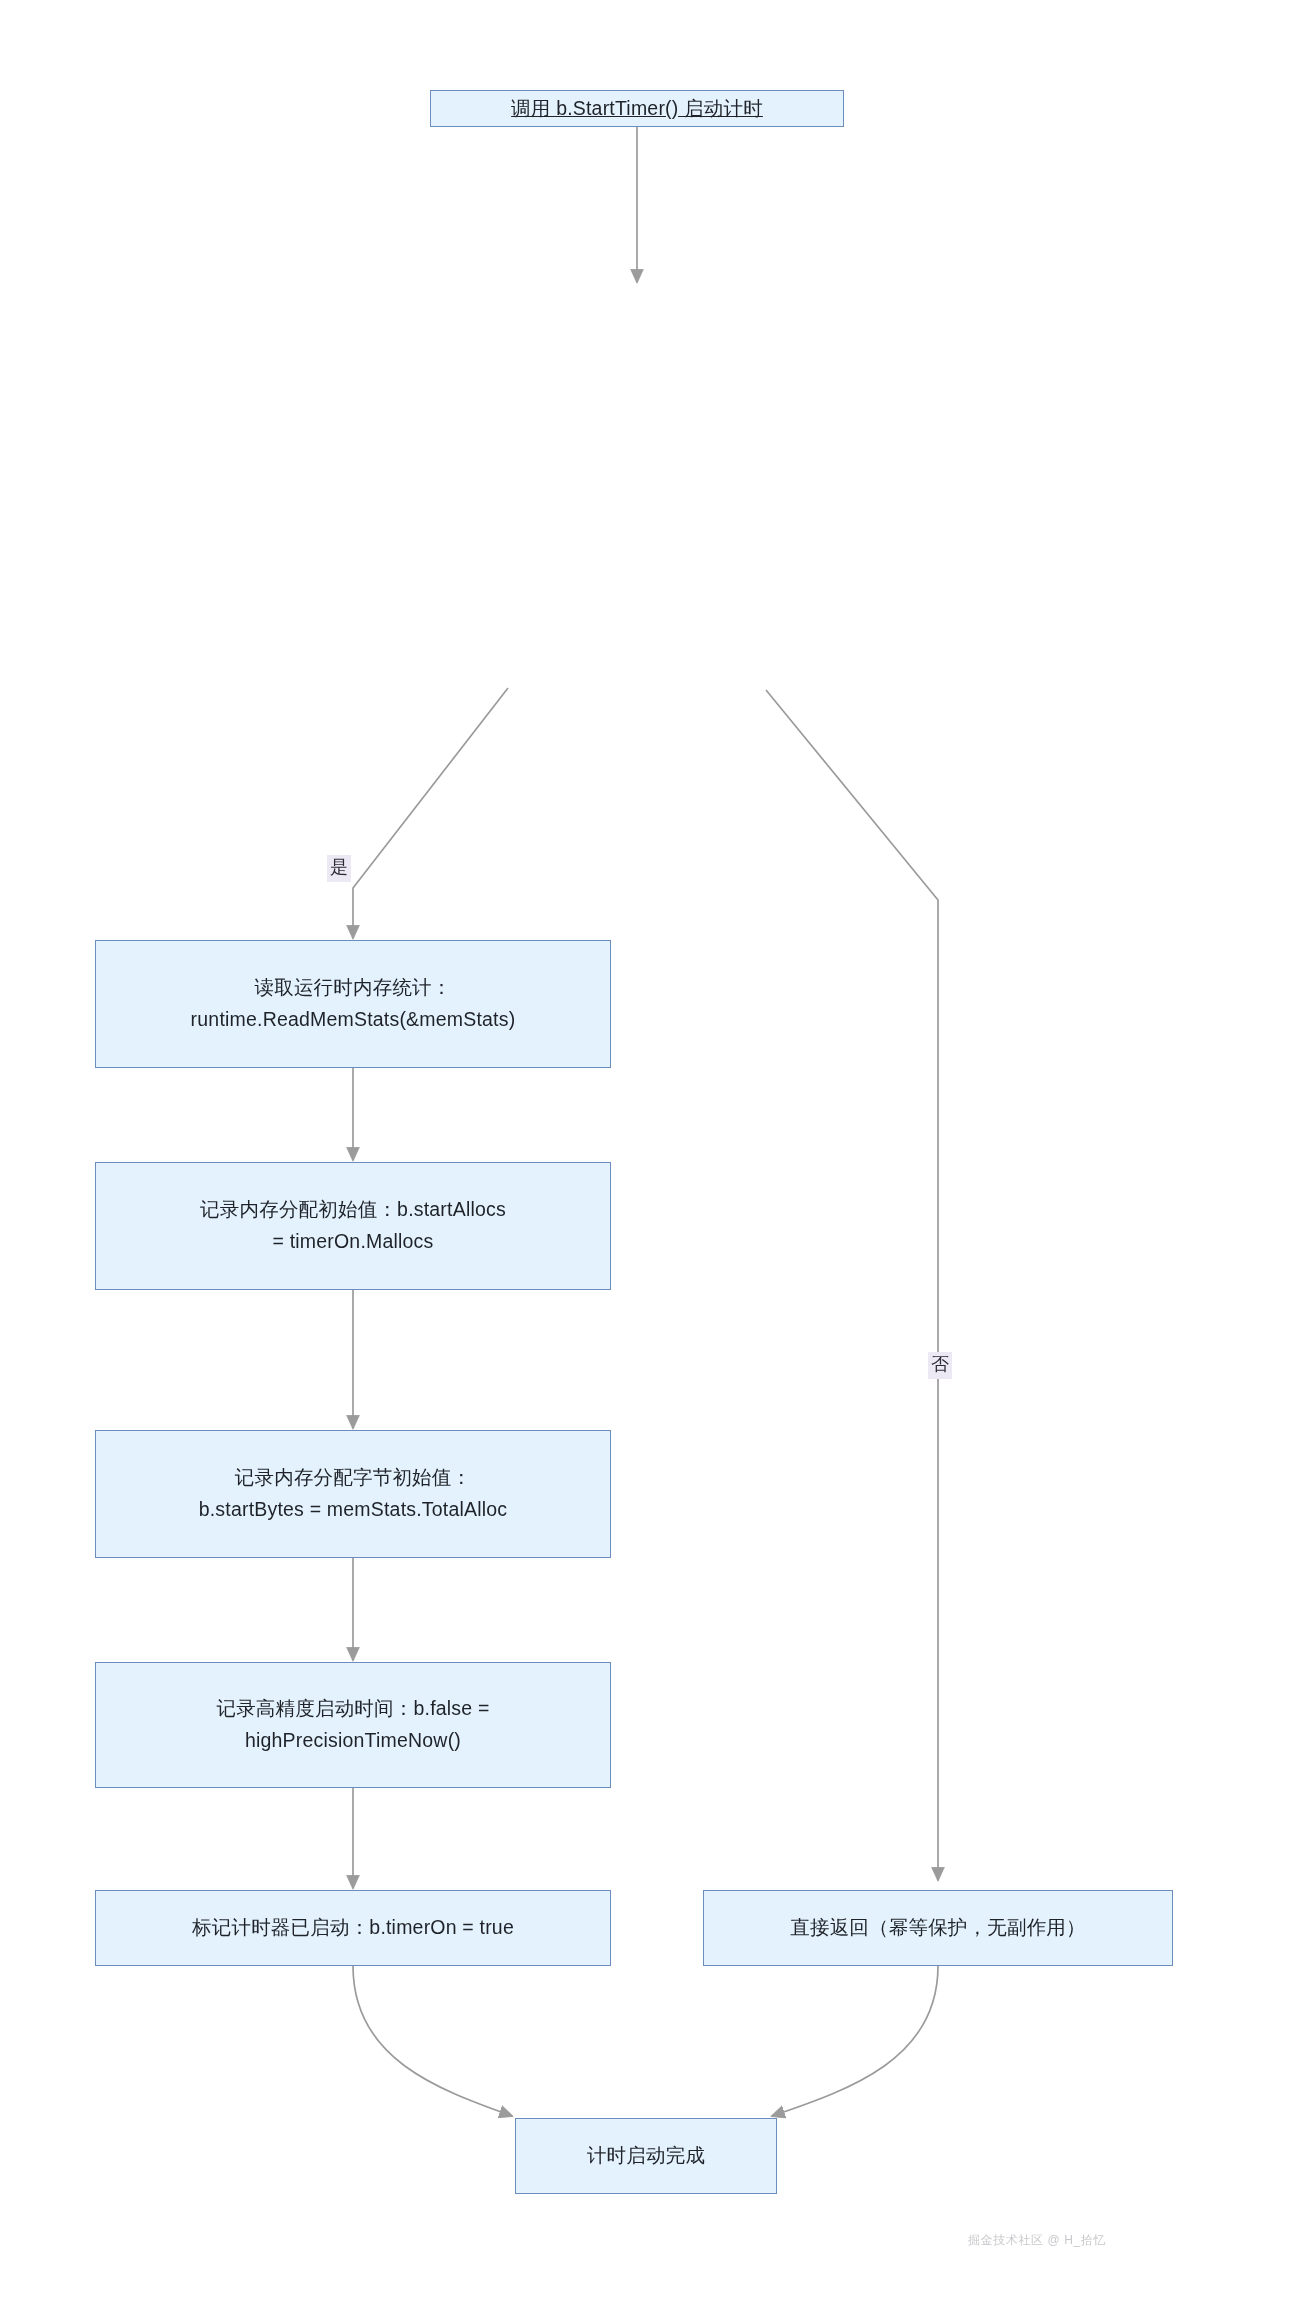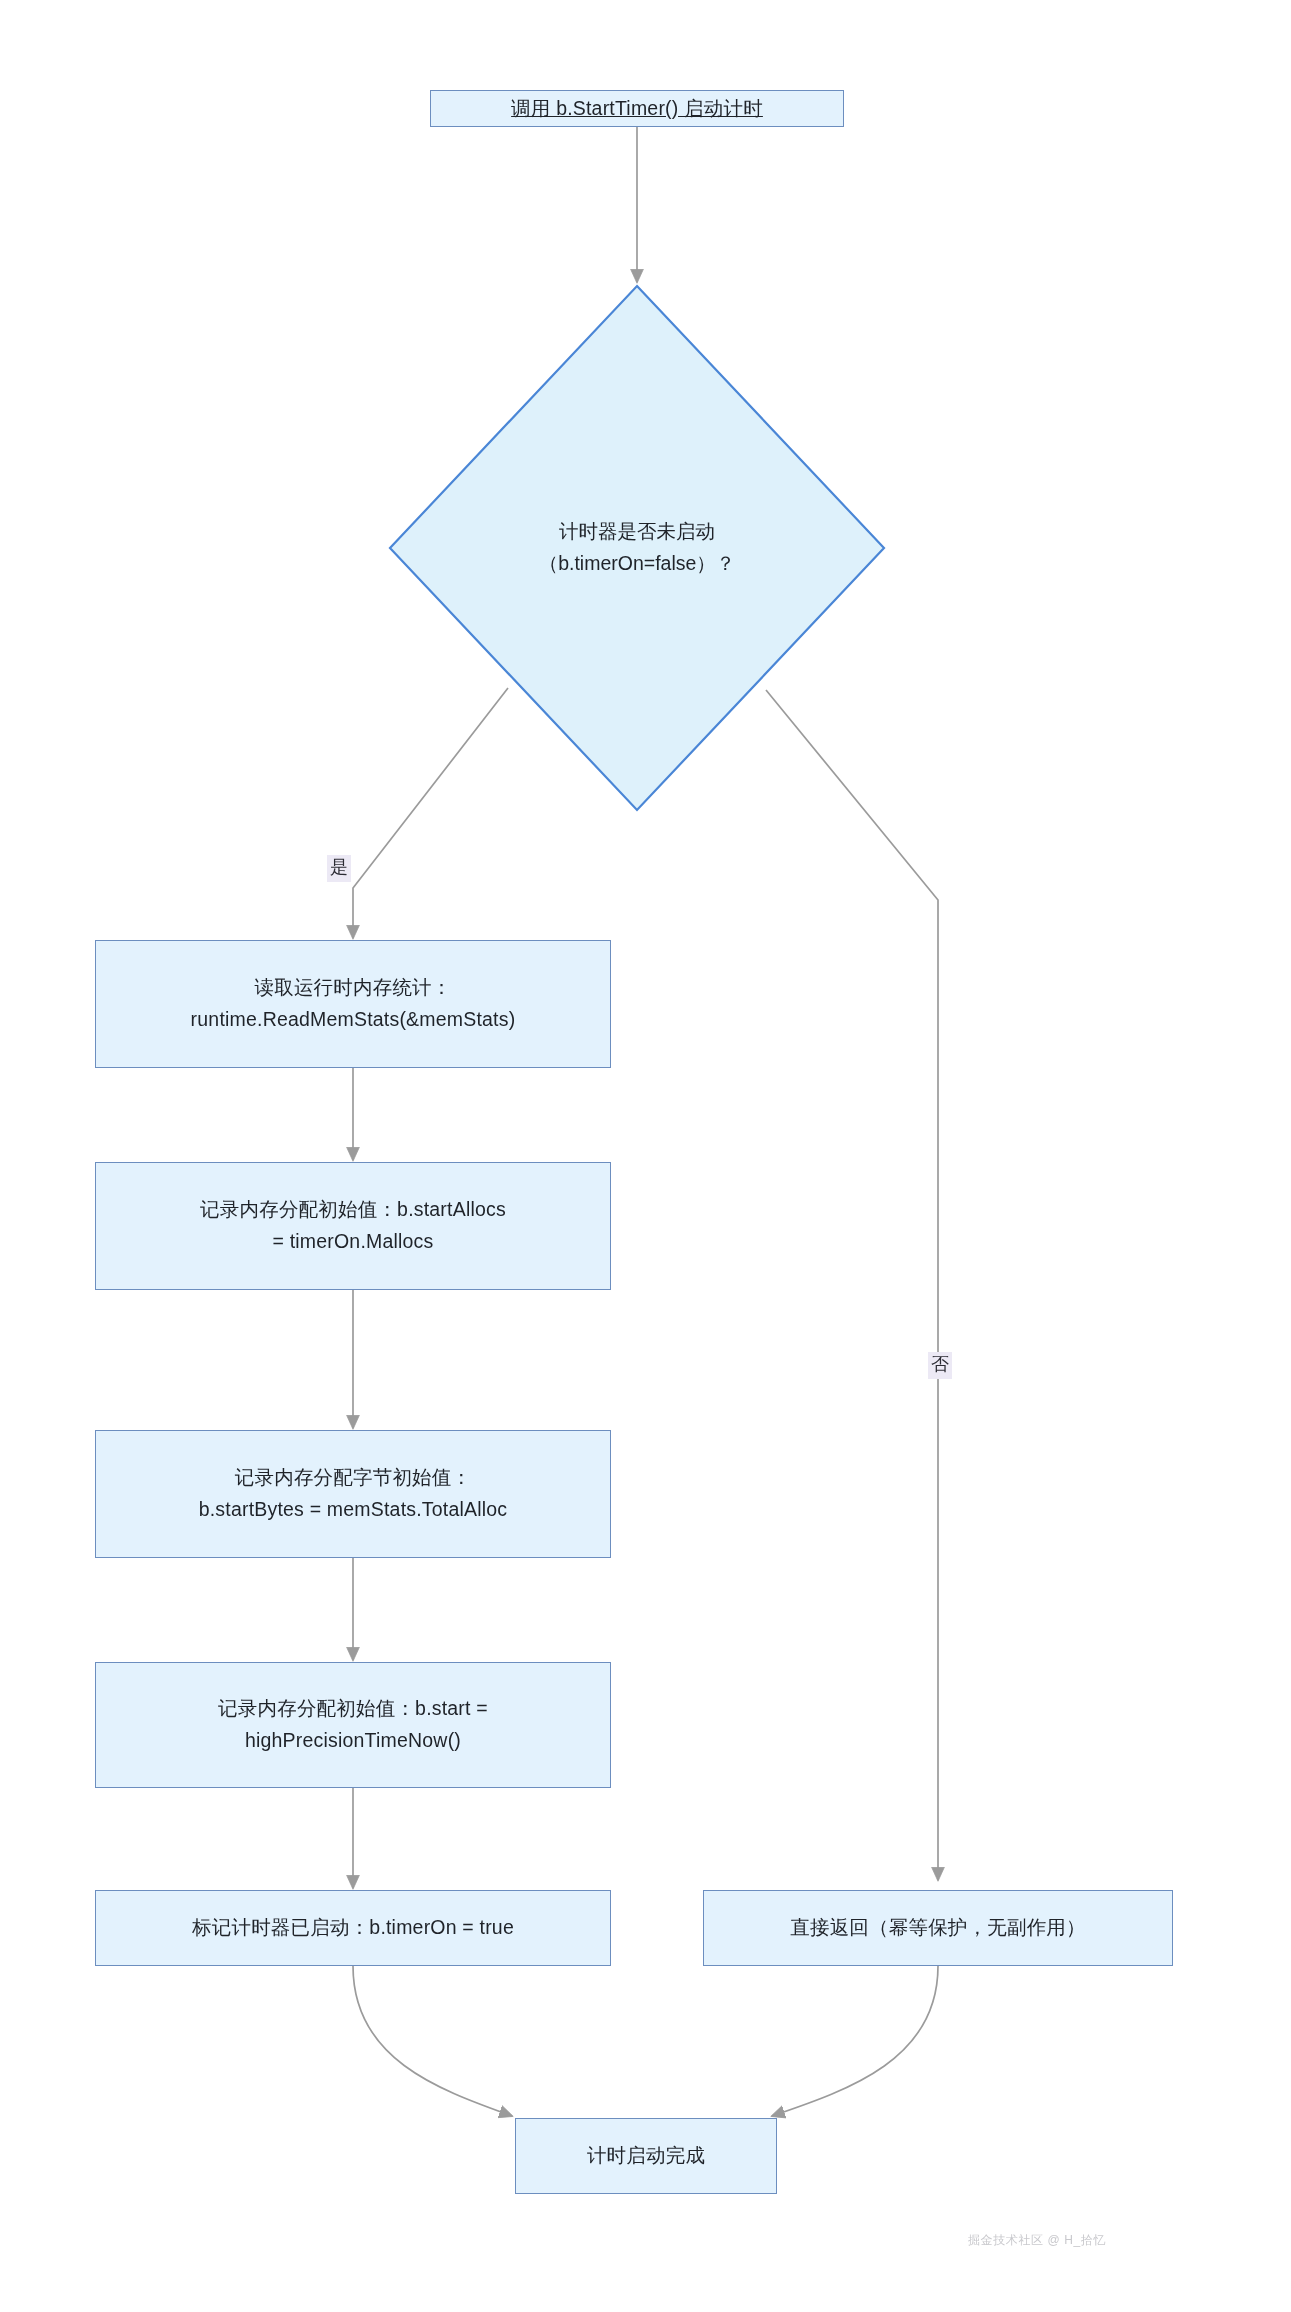--- a/index.html
+++ b/index.html
@@ -116,45 +116,38 @@
       <path d="M 353 1966 C 353 2060 440 2090 512 2116"></path>
 
       <path d="M 938 1966 C 938 2060 848 2090 772 2116"></path>
     </g>
   </svg>
 
   <div class="node" style="left:430px; top:90px; width:414px; height:37px; display:flex;text-decoration:underline;">
     <span class="label">调用 b.StartTimer() 启动计时</span>
   </div>
 
-  <div class="diamond-wrap" style="left:388px; top:284px; width:498px; height:528px;">
-    <svg class="diamond-shape" viewBox="0 0 498 528" xmlns="http://www.w3.org/2000/svg" preserveAspectRatio="none">
-      <polygon points="249,2 496,264 249,526 2,264" fill="#def1fb" stroke="#4a86d6" stroke-width="2.2"></polygon>
-    </svg>
-    <span class="label">计时器是否未启动
-（b.timerOn=false）？</span>
-  </div>
 
   <div class="node" style="left:95px; top:940px; width:516px; height:128px;align-items:center;">
     <span class="label">读取运行时内存统计：
 runtime.ReadMemStats(&amp;memStats)</span>
   </div>
 
   <div class="node" style="left:95px; top:1162px; width:516px; height:128px;">
     <span class="label">记录内存分配初始值：b.startAllocs
 = timerOn.Mallocs</span>
   </div>
 
   <div class="node" style="left:95px; top:1430px; width:516px; height:128px;">
     <span class="label">记录内存分配字节初始值：
 b.startBytes = memStats.TotalAlloc</span>
   </div>
 
   <div class="node" style="left:95px; top:1662px; width:516px; height:126px;">
-    <span class="label">记录内存分配初始值：b.start =
+    <span class="label">记录高精度启动时间：b.false =
 highPrecisionTimeNow()</span>
   </div>
 
   <div class="node" style="left:95px; top:1890px; width:516px; height:76px;">
     <span class="label">标记计时器已启动：b.timerOn = true</span>
   </div>
 
   <div class="node" style="left:703px; top:1890px; width:470px; height:76px;">
     <span class="label">直接返回（幂等保护，无副作用）</span>
   </div>

